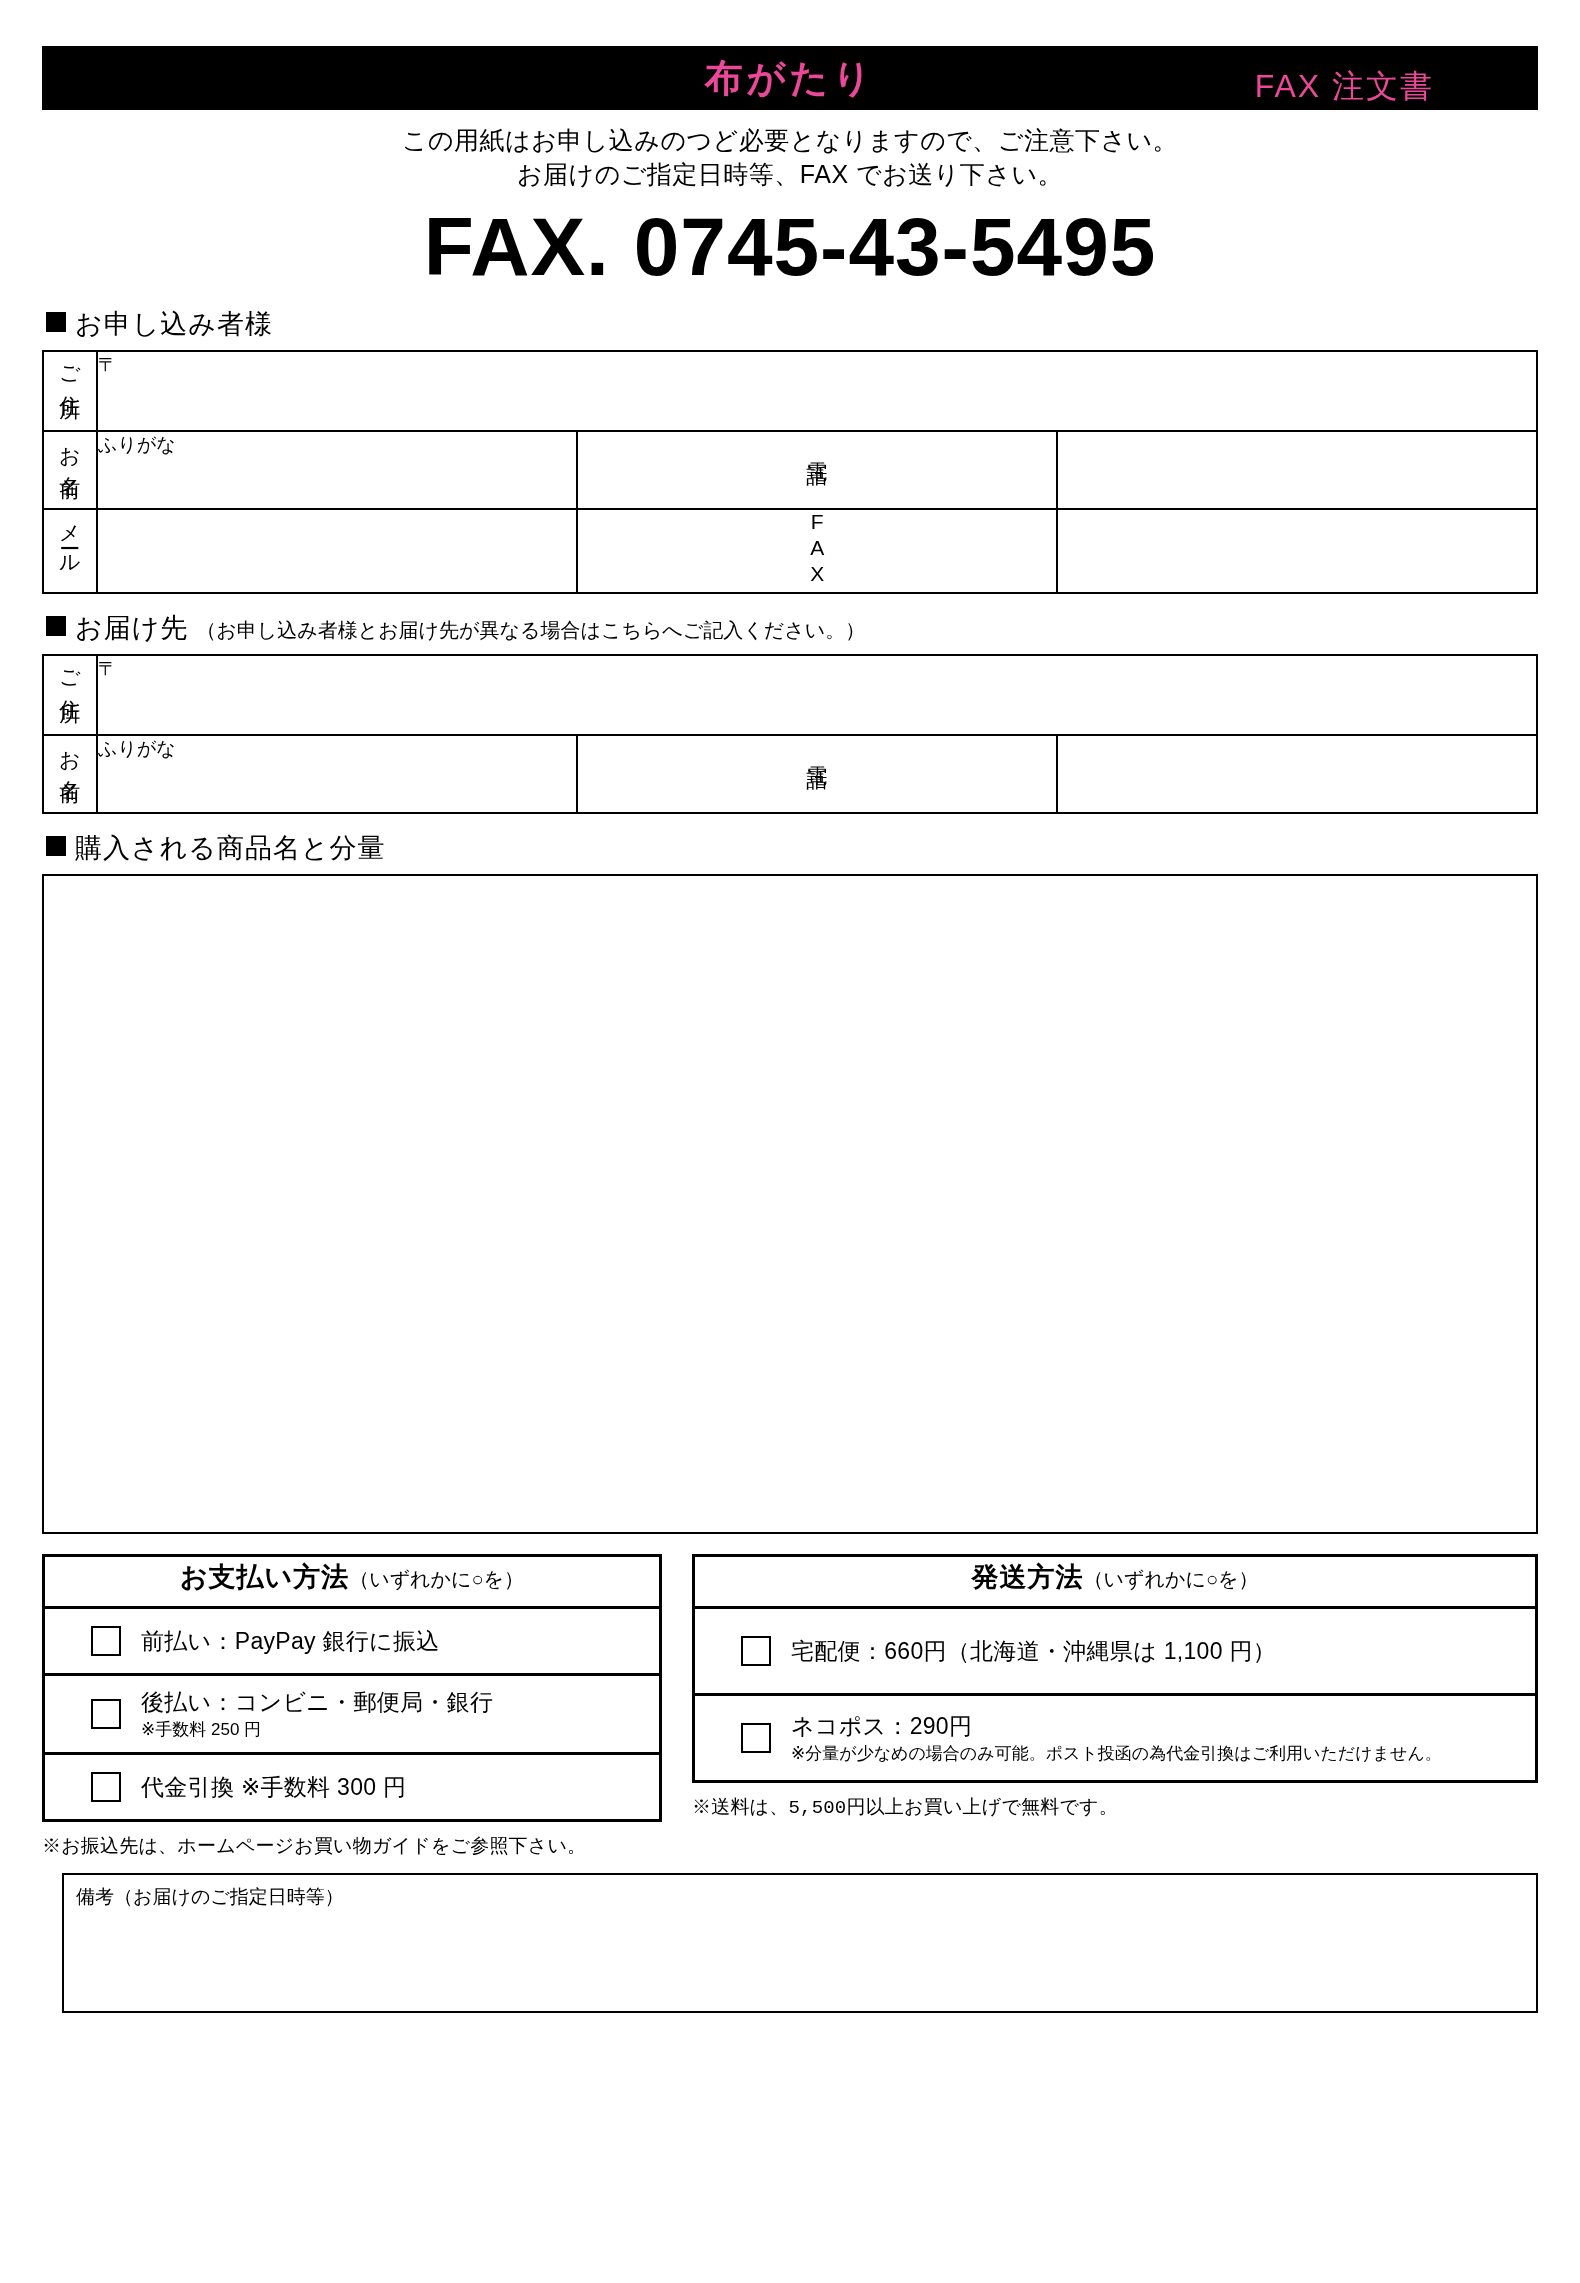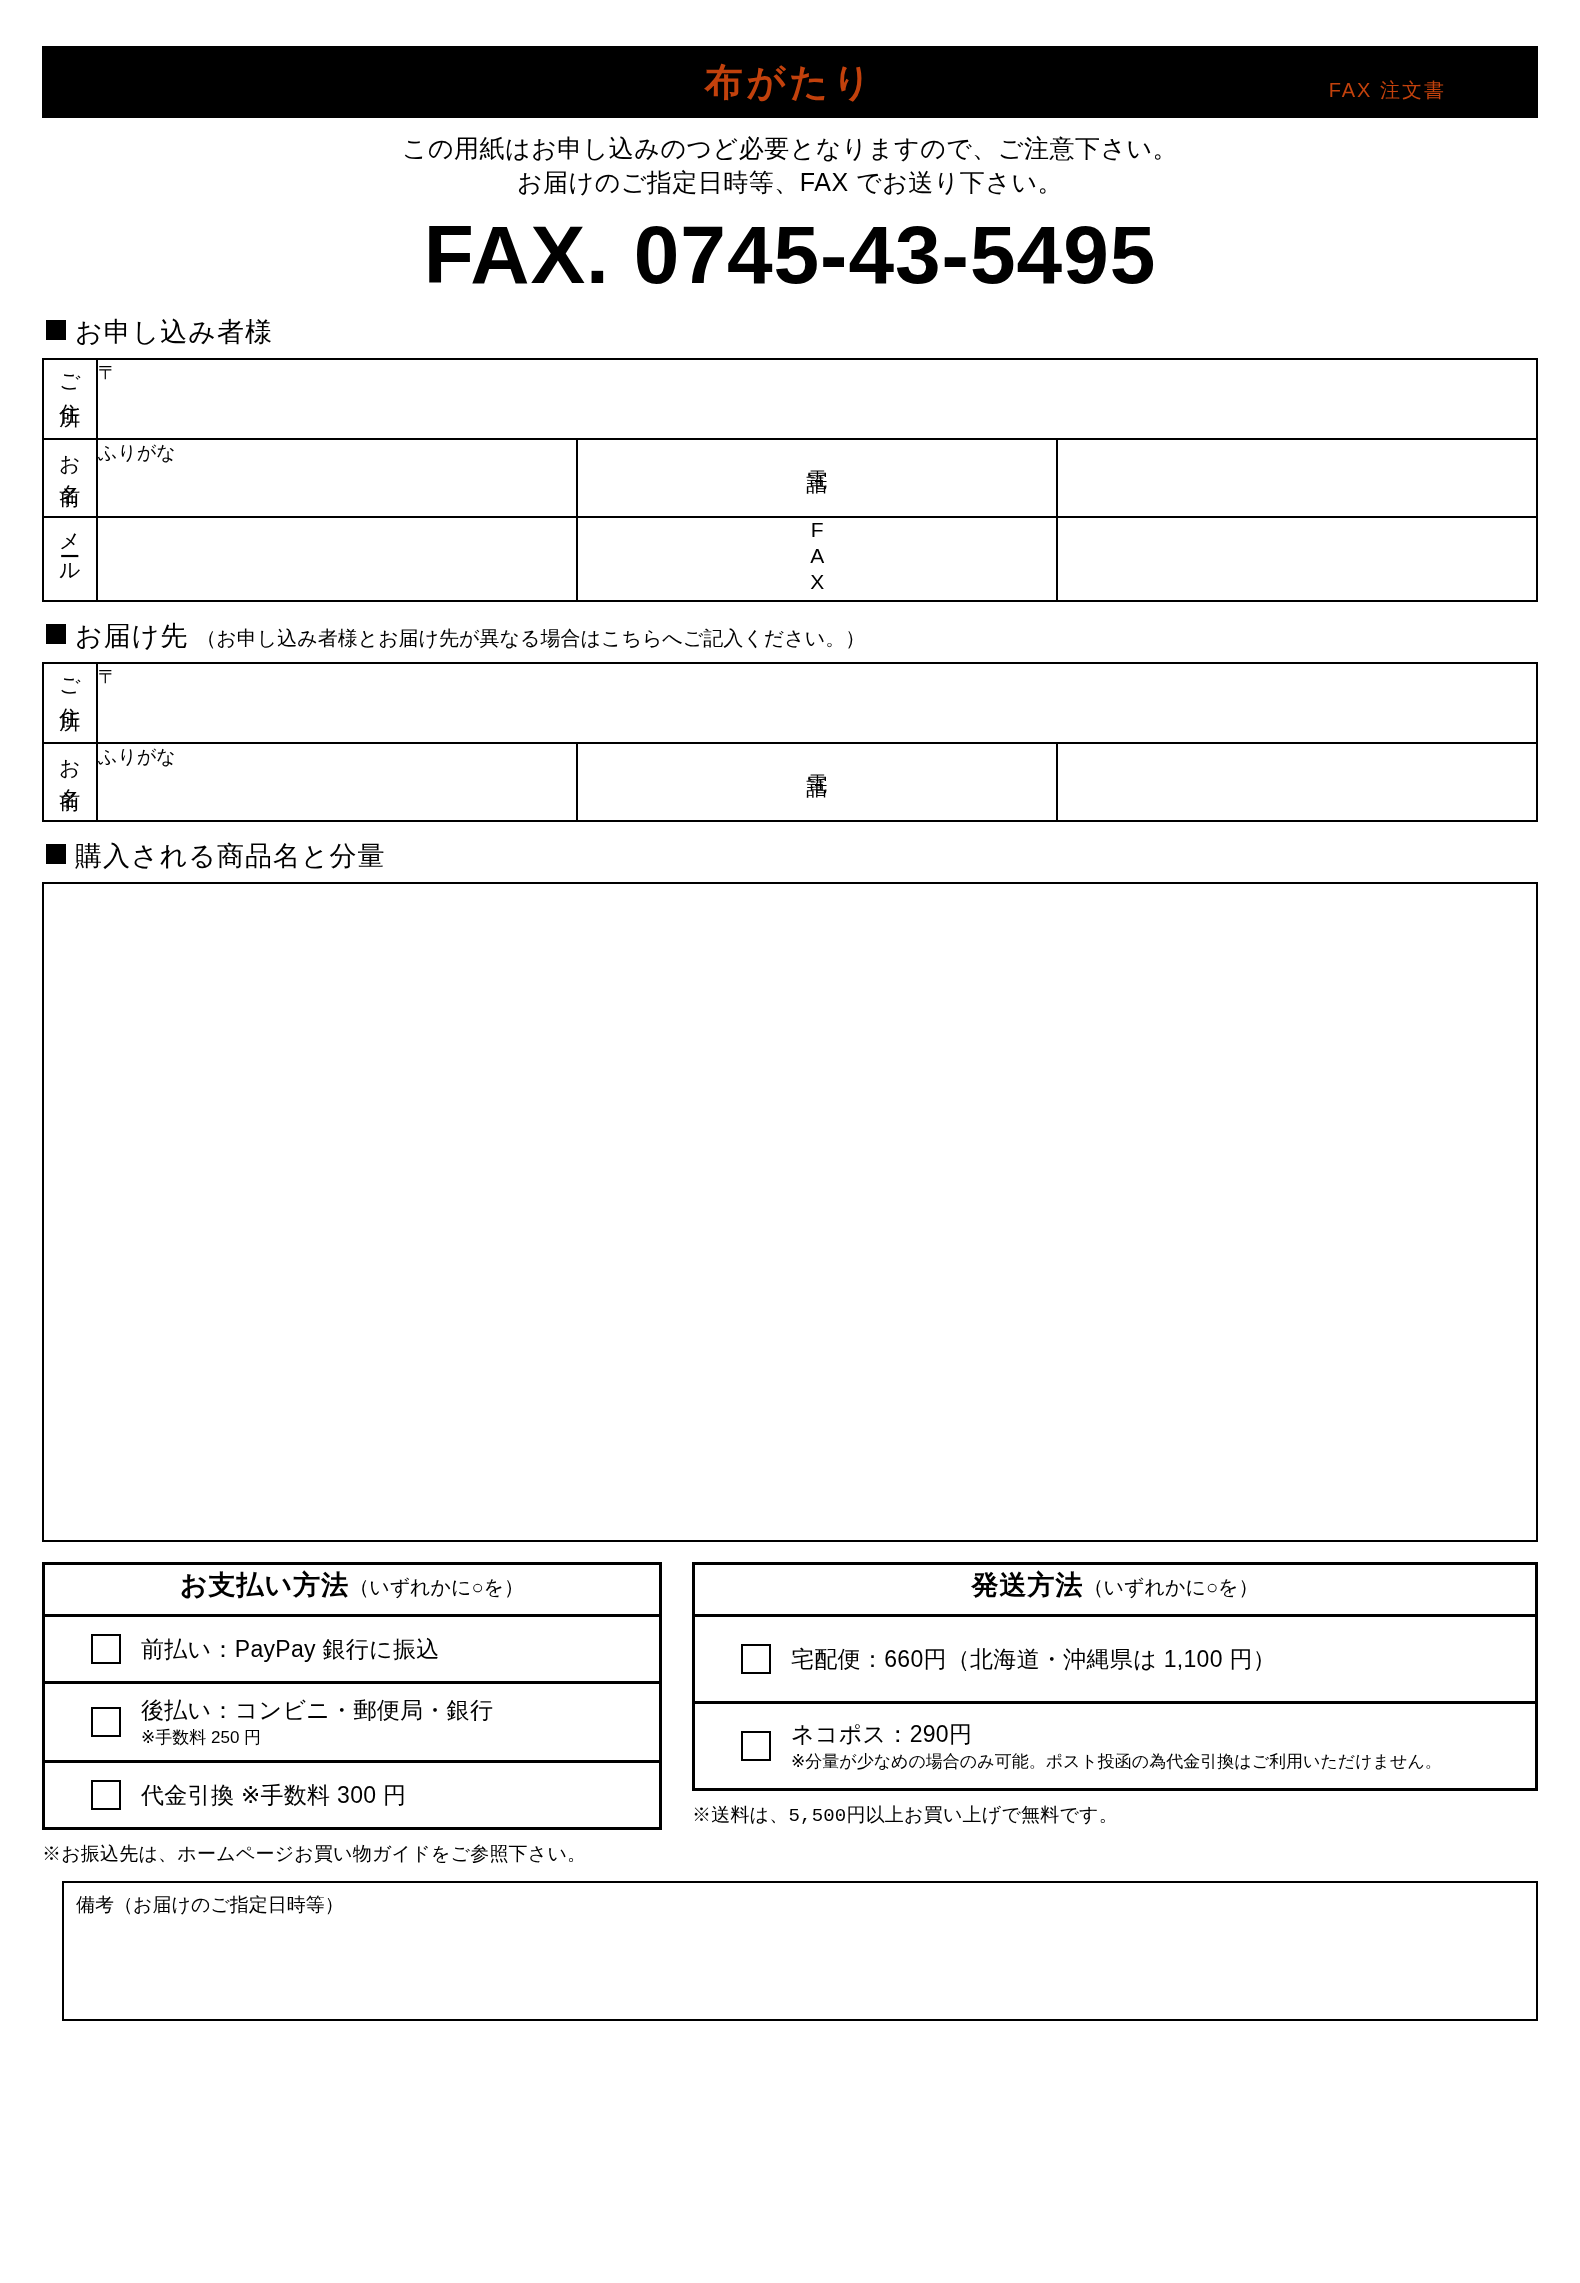--- a/index.html
+++ b/index.html
@@ -18,41 +18,41 @@
     position: relative;
     width: 1580px;
     height: 2283px;
     box-sizing: border-box;
     padding: 0 42px;
   }
 
   
   .header-bar {
     margin-top: 46px;
-    height: 72px;
+    height: 64px;
     background: #000000;
-    color: #c2410c;
+    color: #ec4899;
     display: flex;
     align-items: center;
     position: relative;
   }
   .brand-title {
     position: absolute;
     left: 0; right: 0;
     text-align: center;
     font-family: "Liberation Serif", "DejaVu Serif", serif;
     font-size: 38px;
     font-weight: 700;
     letter-spacing: 4px;
     line-height: 64px;
   }
   .header-right {
     position: absolute;
-    right: 92px;
-    font-size: 20px;
+    right: 104px;
+    font-size: 32px;
     letter-spacing: 2px;
     line-height: 64px;
     margin-top: 16px;
   }
 
   
   .intro {
     text-align: center;
     margin-top: 14px;
     font-size: 25px;

